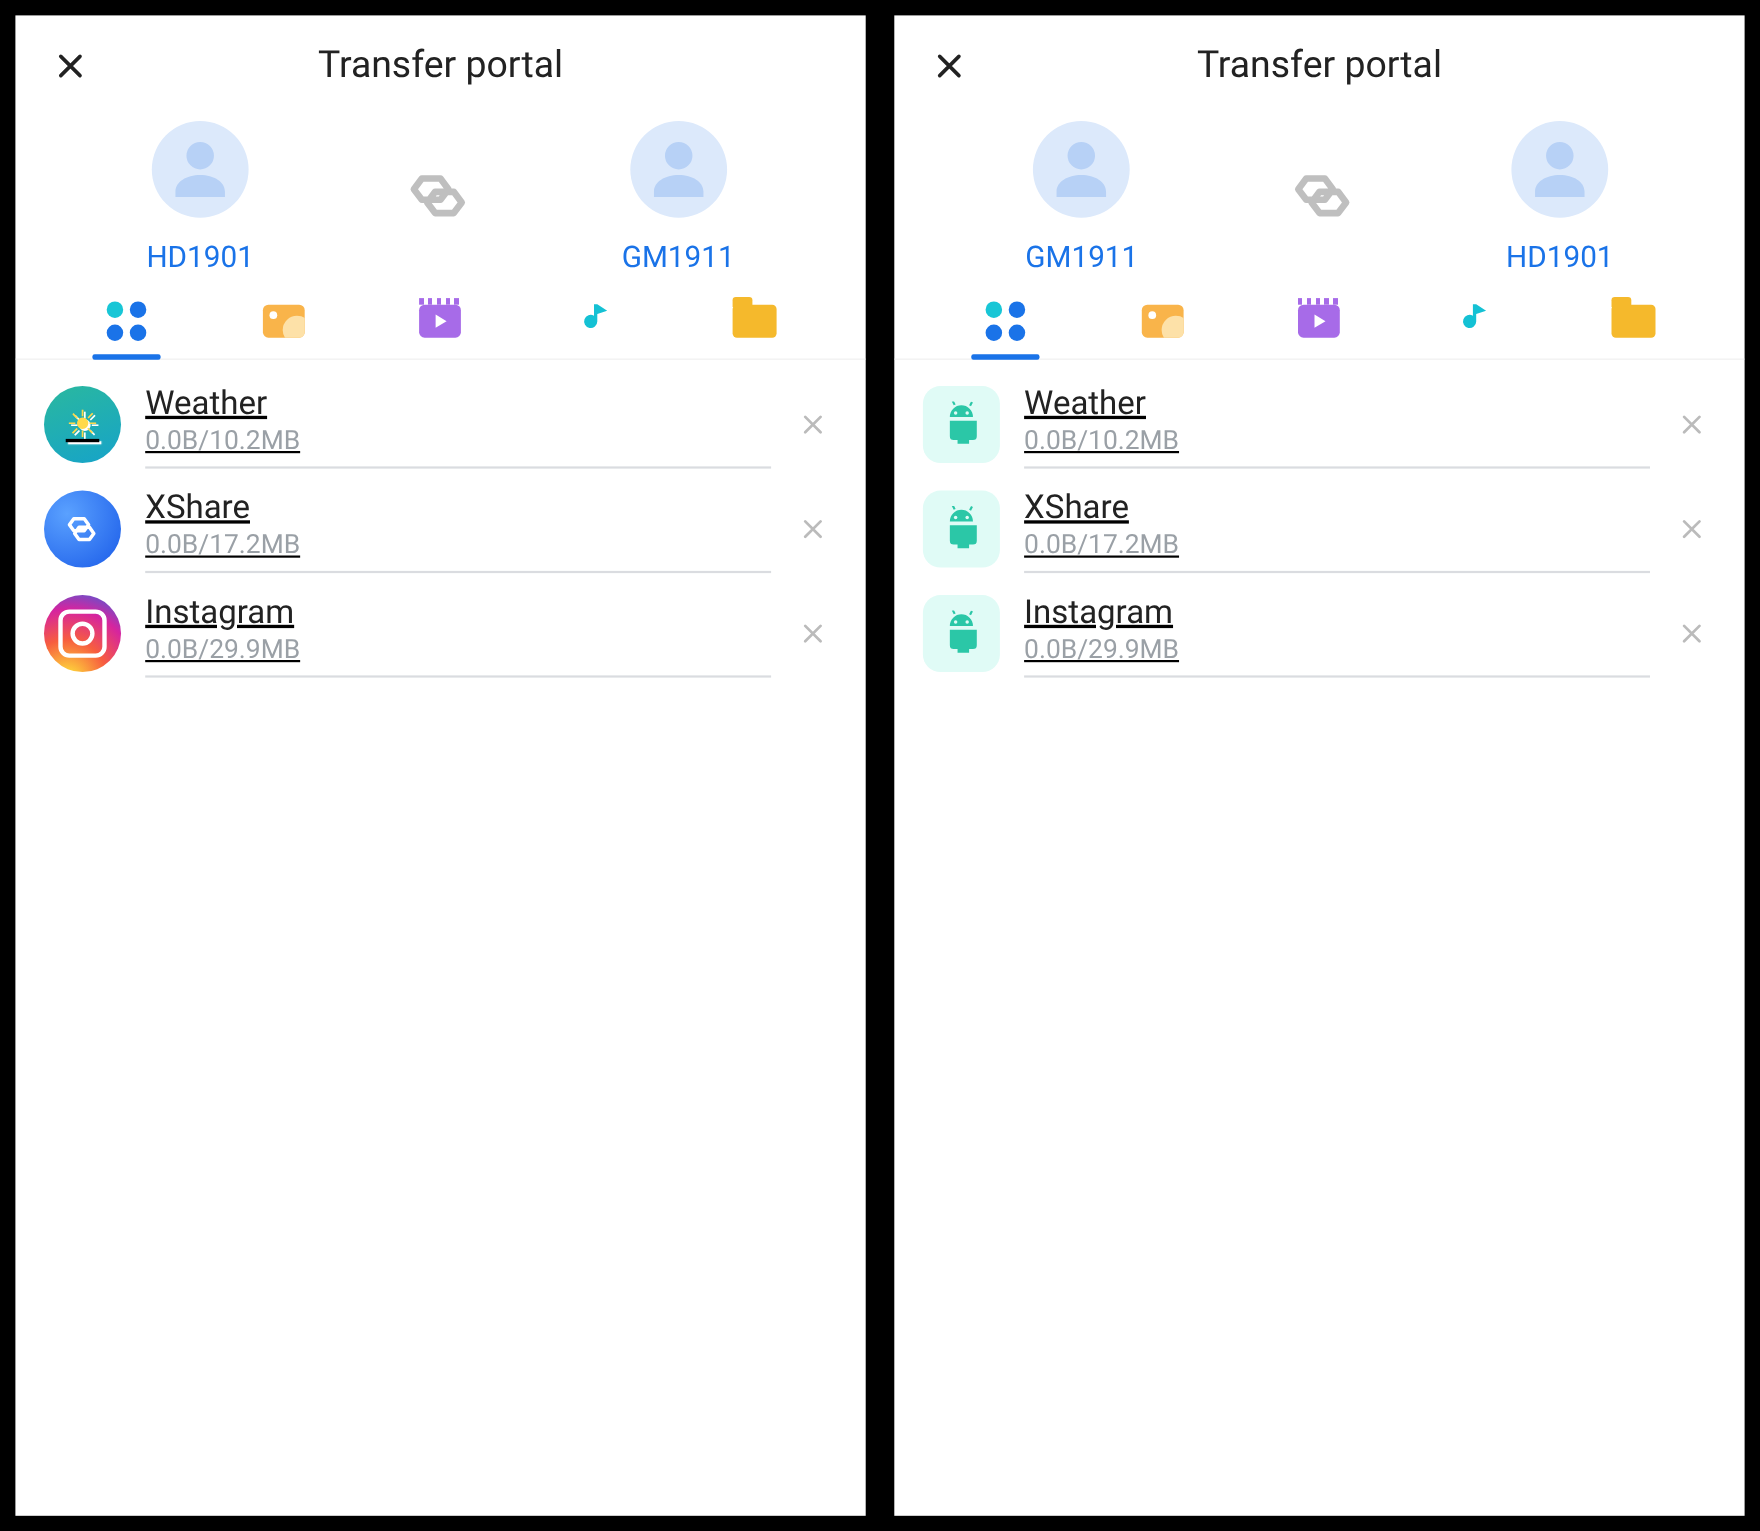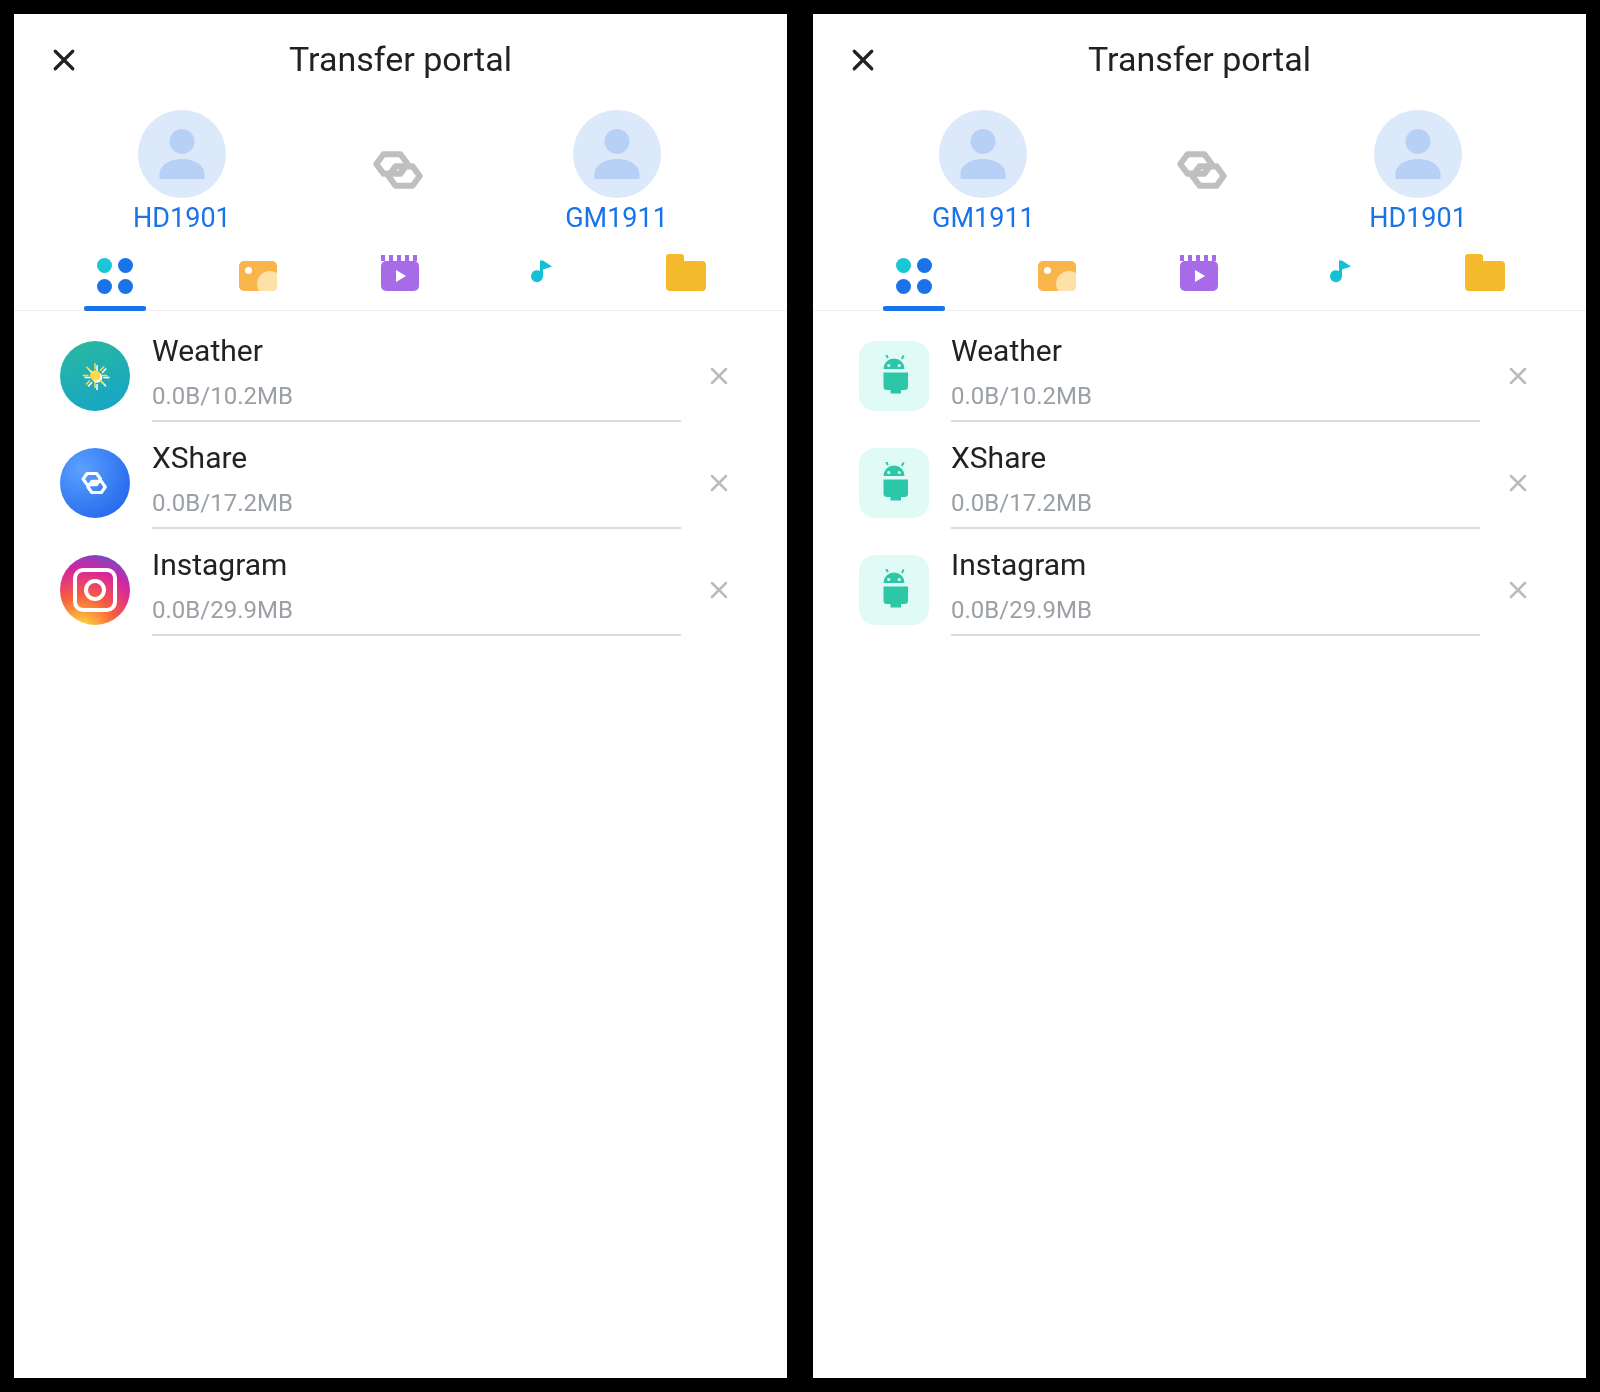--- a/index.html
+++ b/index.html
@@ -48,21 +48,21 @@
   .peers {
     display: flex;
     align-items: center;
     justify-content: space-around;
     padding: 6px 50px 4px 50px;
   }
   .peer {
     display: flex;
     flex-direction: column;
     align-items: center;
-    gap: 4px;
+    gap: 20px;
   }
   .avatar {
     width: 88px;
     height: 88px;
     border-radius: 50%;
     background: #dce9fb;
     display: flex;
     align-items: center;
     justify-content: center;
   }
@@ -97,39 +97,39 @@
     background: #1a73e8;
     border-radius: 2px;
   }
   .section-label {
     color: #1a73e8;
     padding: 28px 34px 10px 34px;
     font-size: 26px;
     font-weight: 500;
     letter-spacing: 0.5px;
   }
-  .list { padding: 4px 38px; }
+  .list { padding: 4px 18px; text-decoration: underline; }
   .item {
     display: flex;
     align-items: center;
     gap: 22px;
     padding: 14px 8px 0 8px;
   }
   .app-icon {
     width: 70px; height: 70px;
     border-radius: 50%;
     flex-shrink: 0;
     display: flex;
     align-items: center;
     justify-content: center;
   }
   .app-icon.rounded { border-radius: 16px; }
   .item-body { flex: 1; min-width: 0; padding-top: 4px; }
   .item-name { font-size: 30px; color: #222; }
-  .item-meta { font-size: 24px; color: #9aa0a6; margin-top: 14px; }
+  .item-meta { font-size: 24px; color: #9aa0a6; margin-top: 2px; }
   .item-progress {
     height: 2px;
     background: #dadce0;
     margin-top: 10px;
   }
   .item-cancel {
     width: 32px; height: 32px;
     flex-shrink: 0;
     cursor: pointer;
     display: flex;

